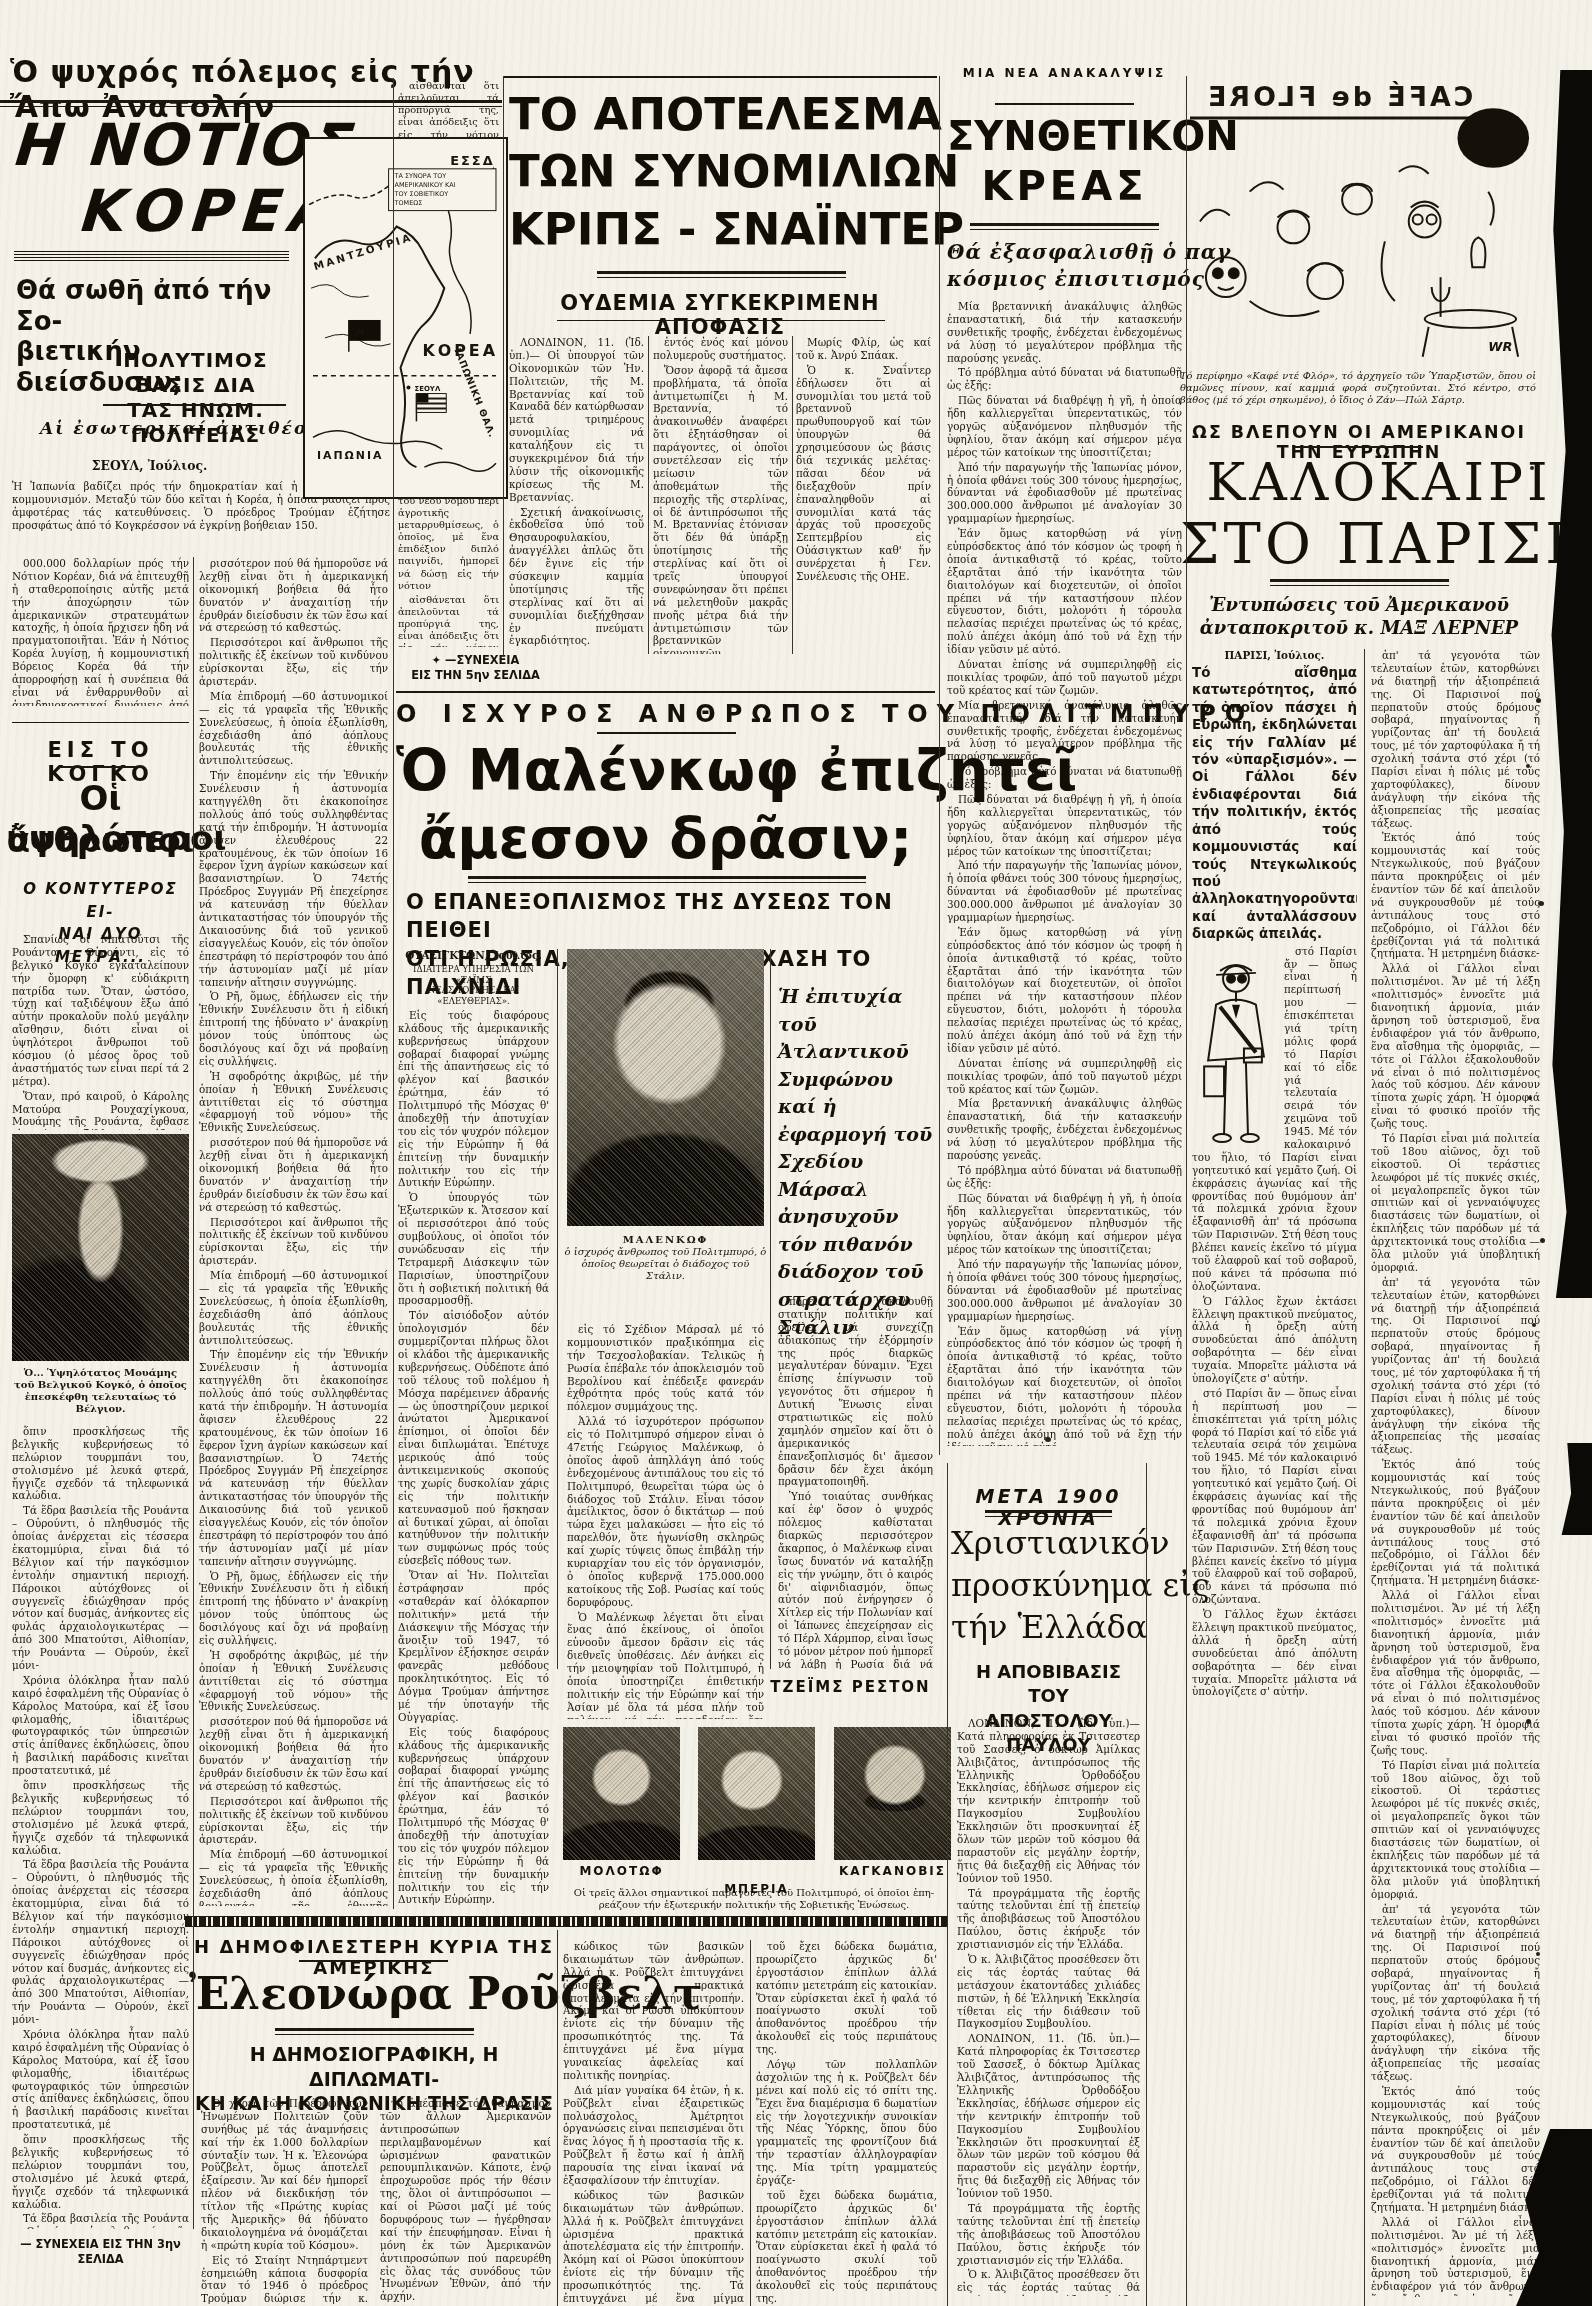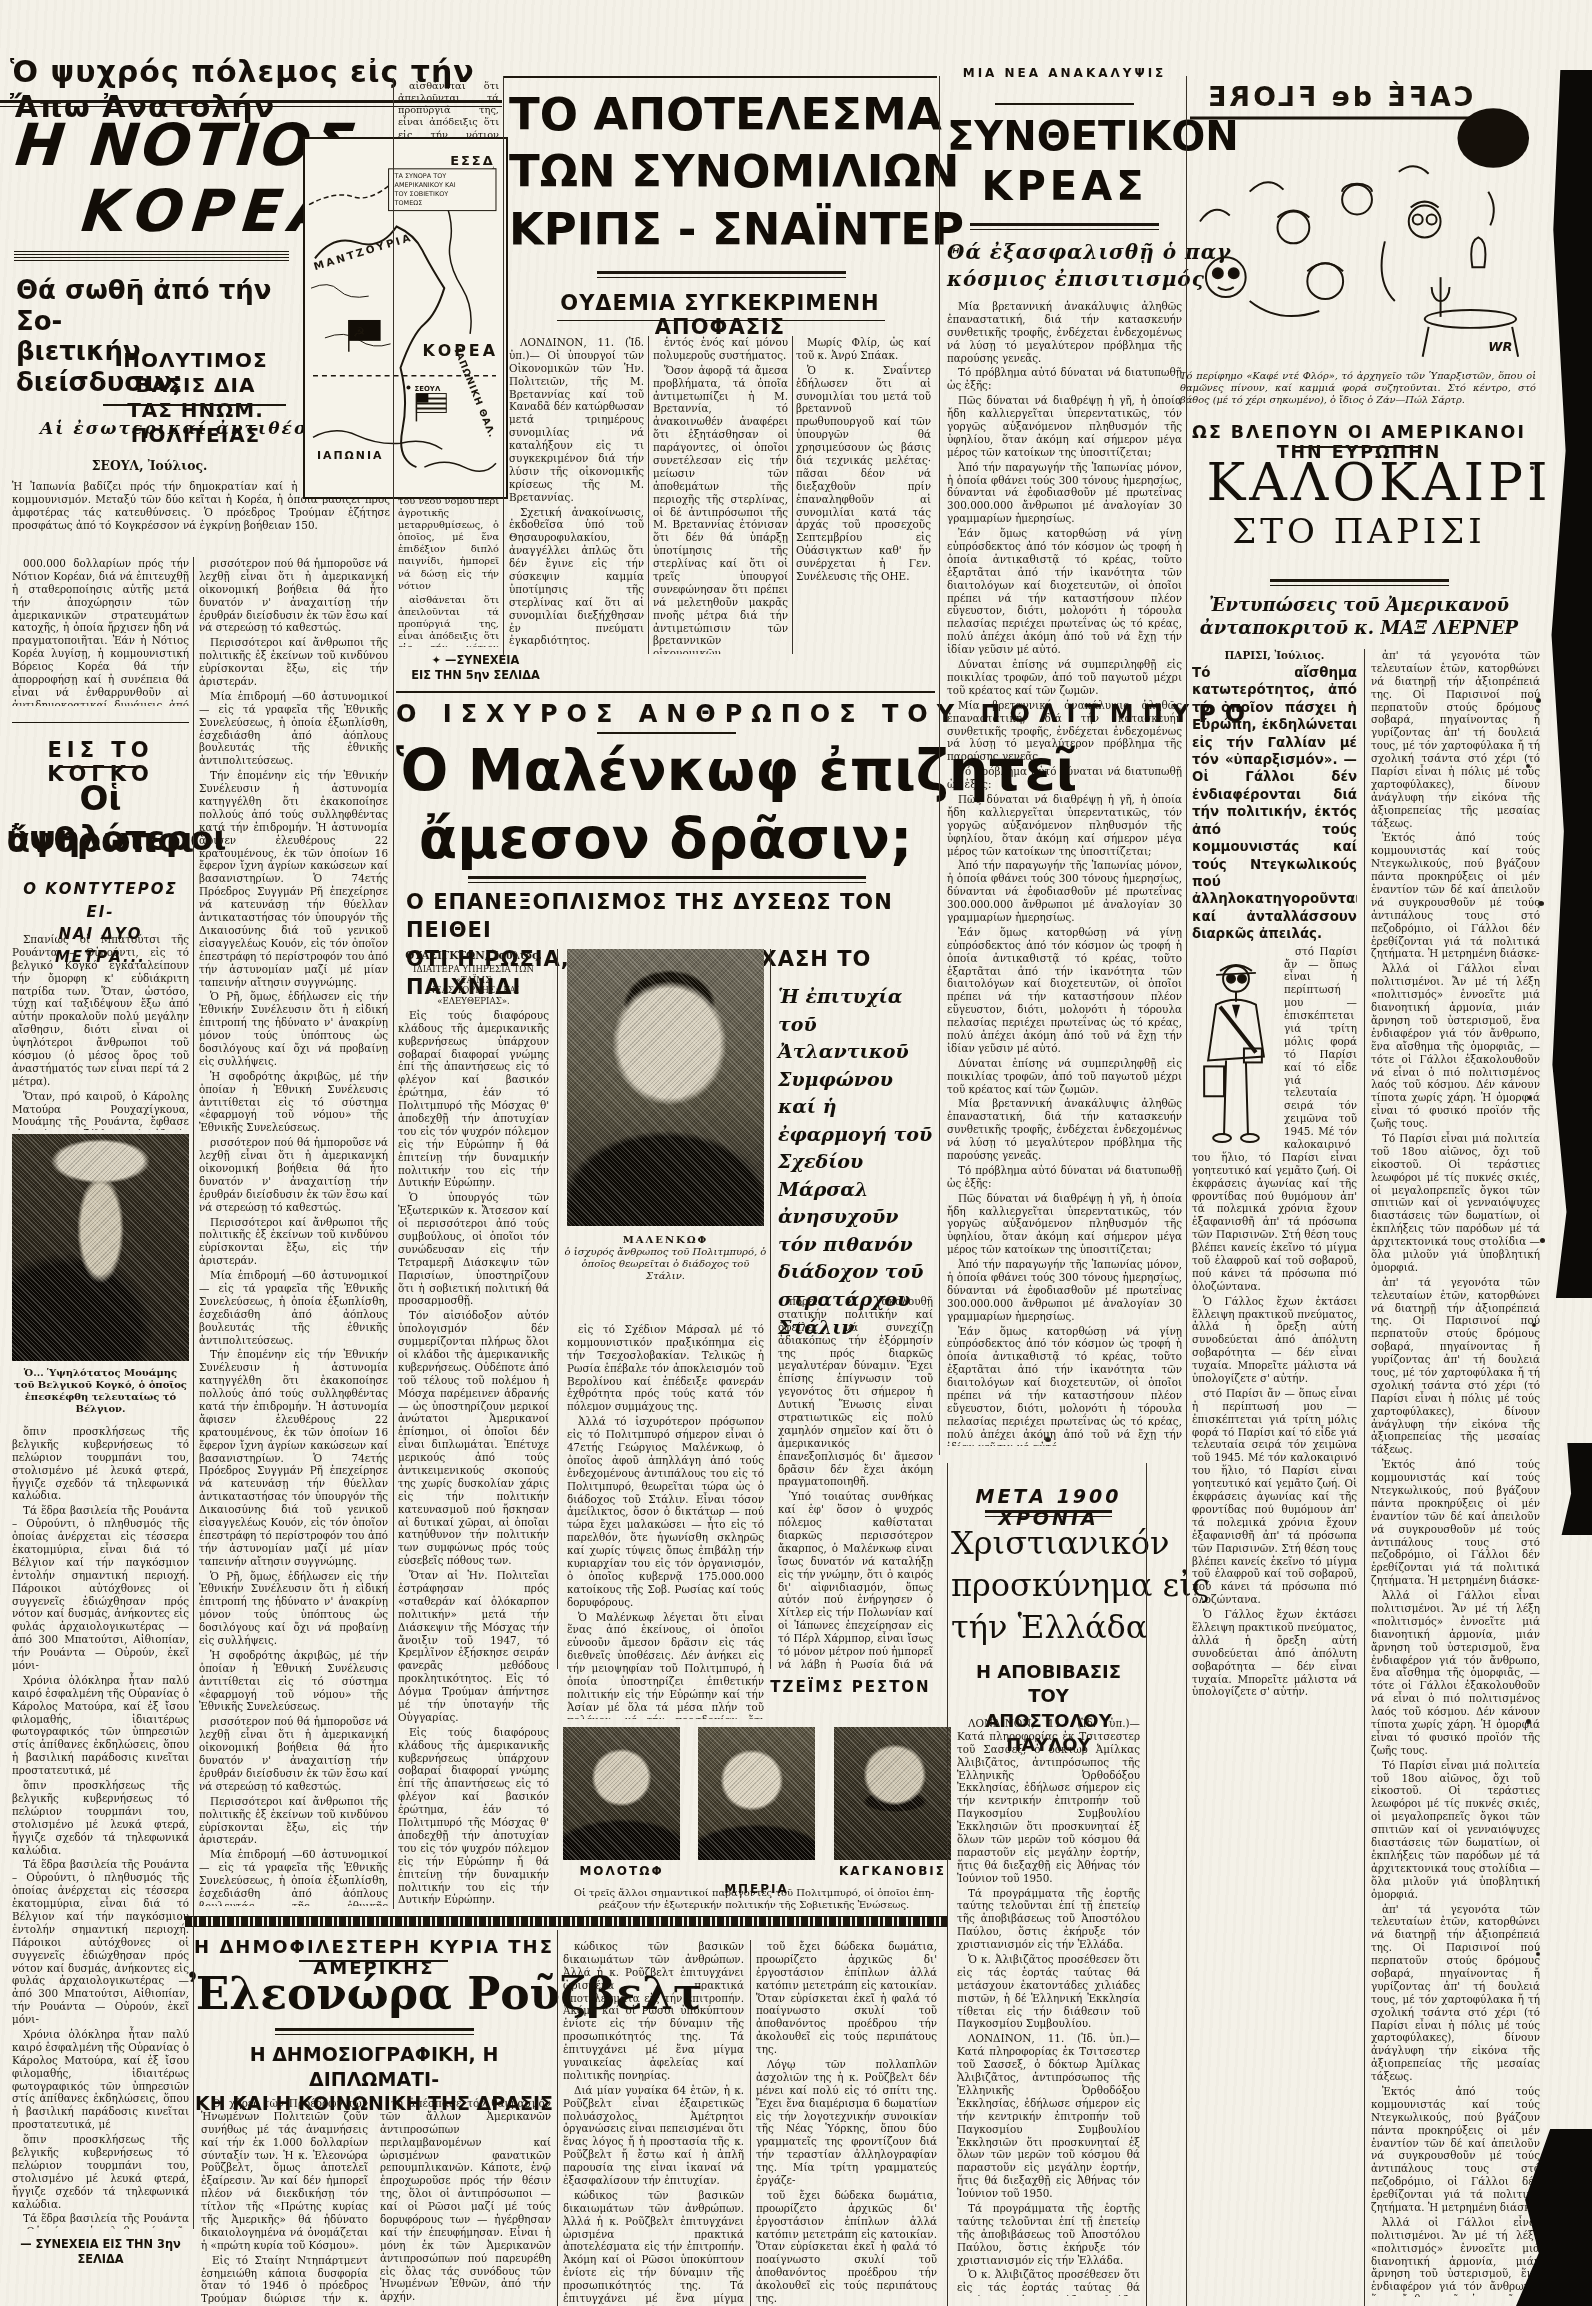--- a/index.html
+++ b/index.html
@@ -211,21 +211,21 @@
         <path d="M300,120 q10,16 2,34"></path>
       </g>
       <text x="300" y="280" font-size="13" font-style="italic" font-weight="bold">WR</text>
     </svg>
   </div>
   <div class="abs capt ital" style="left:1180px;top:370px;width:356px;font-size:9.8px;text-align:justify;">Τό περίφημο «Καφέ ντέ Φλόρ», τό ἀρχηγεῖο τῶν Ὑπαρξιστῶν, ὅπου οἱ θαμῶνες πίνουν, καί καμμιά φορά συζητοῦνται. Στό κέντρο, στό βάθος (μέ τό χέρι σηκωμένο), ὁ ἴδιος ὁ Ζάν—Πώλ Σάρτρ.</div>
 
   <div class="abs kick ctr" style="left:1180px;top:422px;width:358px;font-size:17.4px;letter-spacing:2px;">ΩΣ ΒΛΕΠΟΥΝ ΟΙ ΑΜΕΡΙΚΑΝΟΙ ΤΗΝ ΕΥΡΩΠΗΝ</div>
   <div class="hrule" style="left:1294px;top:446px;width:129px;height:2px;"></div>
   <div class="abs serifhead ctr" style="left:1180px;top:452px;width:358px;font-size:52px;font-weight:normal;letter-spacing:4px;margin-left:20px;">ΚΑΛΟΚΑΙΡΙ</div>
-  <div class="abs serifhead ctr" style="left:1180px;top:511px;width:358px;font-size:34px;font-weight:normal;letter-spacing:4px;">ΣΤΟ ΠΑΡΙΣΙ</div>
+  <div class="abs serifhead ctr" style="left:1180px;top:511px;width:358px;font-size:56px;font-weight:normal;letter-spacing:4px;">ΣΤΟ ΠΑΡΙΣΙ</div>
   <div class="dbl" style="left:1270px;top:579px;width:179px;"></div>
   <div class="abs serifhead ital ctr" style="left:1180px;top:593px;width:358px;font-size:18px;line-height:1.3;font-weight:bold;">
     <div>Ἐντυπώσεις τοῦ Ἀμερικανοῦ</div>
       <div>ἀνταποκριτοῦ κ. ΜΑΞ ΛΕΡΝΕΡ</div>
   </div>
   <div class="col" style="left:1192px;top:649px;width:165px;height:1648px;">
     <p class="bp ctr" style="font-weight:bold;text-indent:0;">ΠΑΡΙΣΙ, Ἰούλιος.</p>
     <p class="bp" style="font-family:'DejaVu Sans',sans-serif;font-weight:bold;font-size:13.4px;line-height:1.3;text-indent:0;">Τό αἴσθημα κατωτερότητος, ἀπό τό ὁποῖον πάσχει ἡ Εὐρώπη, ἐκδηλώνεται εἰς τήν Γαλλίαν μέ τόν «ὑπαρξισμόν». — Οἱ Γάλλοι δέν ἐνδιαφέρονται διά τήν πολιτικήν, ἐκτός ἀπό τούς κομμουνιστάς καί τούς Ντεγκωλικούς πού ἀλληλοκατηγοροῦνται καί ἀνταλλάσσουν διαρκῶς ἀπειλάς.</p>
     <div>
       <svg width="86" height="199" viewBox="0 0 86 200" style="float:left;margin:4px 6px 2px 0;">

